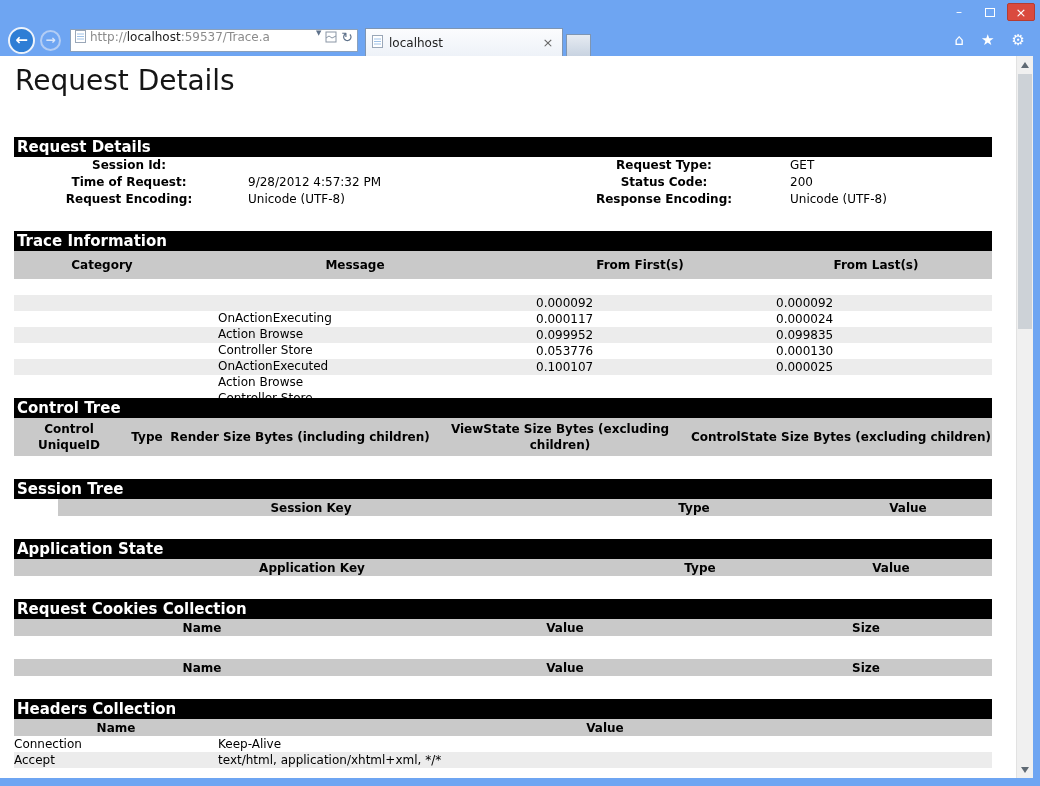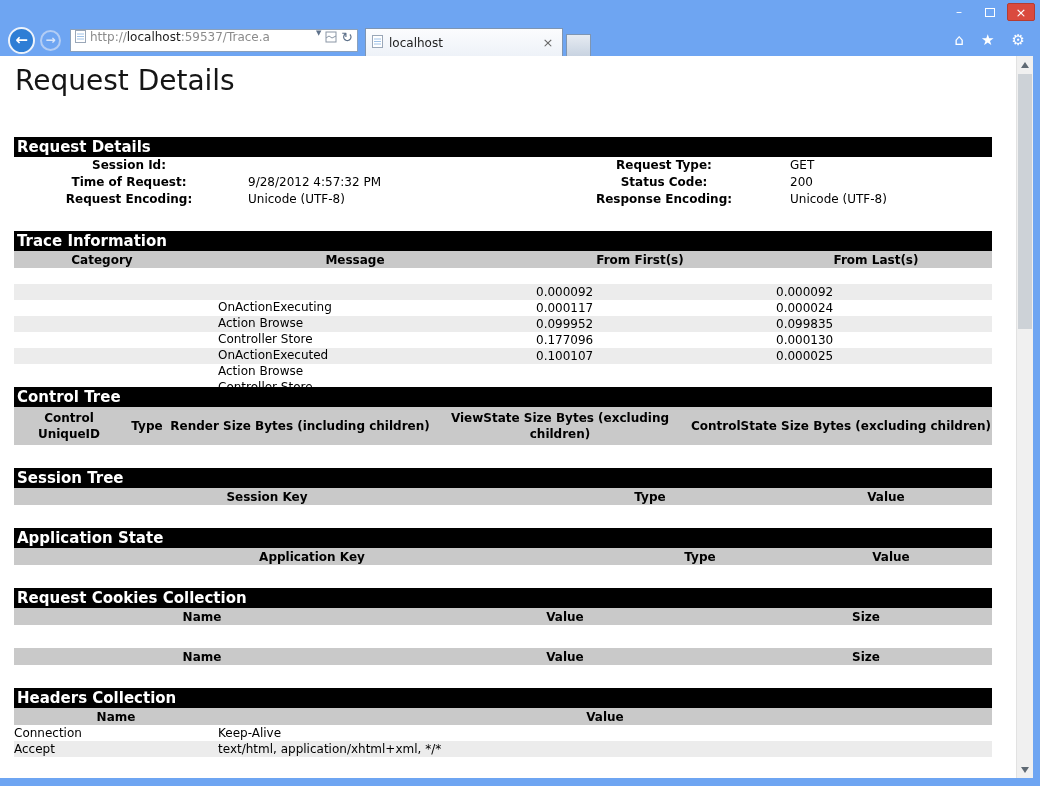--- a/index.html
+++ b/index.html
@@ -58,29 +58,29 @@
 .ghead span{text-align:center;line-height:16px;padding:1px 0;}
 .grow{display:grid;font-size:12px;line-height:16px;height:16px;white-space:nowrap;}
 .alt{background:#ececec;}
 
 .kv-grid{display:grid;grid-template-columns:230px 310px 220px 1fr;font-size:12px;line-height:17px;}
 .kv-label{font-weight:bold;text-align:center;}
 .kv-val1{padding-left:4px;}
 .kv-val2{padding-left:16px;}
 
 .trace-cols{grid-template-columns:176px 330px 240px 1fr;}
-.ghead.trace-cols{height:17px;}
+.ghead.trace-cols{height:28px;}
 .trace-cols .msg{padding-left:28px;margin-top:31px;}
 .trace-cols .num{padding-left:16px;}
 
 .ct-cols{grid-template-columns:110px 46px 260px 260px 1fr;}
 .ghead.ct-cols{padding:2px 0;}
 .ct-last{padding:0 14px;}
 
-.ss-cols{grid-template-columns:506px 260px 1fr;height:17px;}
+.ss-cols{grid-template-columns:506px 260px 1fr;height:17px;margin-left:44px;}
 .as-cols{grid-template-columns:596px 180px 1fr;height:17px;}
 .ck-cols{grid-template-columns:376px 350px 1fr;height:17px;}
 .hd-cols{grid-template-columns:204px 1fr;}
 .ghead.hd-cols{height:17px;}
 </style>
 </head>
 <body>
 
 <div>
 
@@ -192,21 +192,21 @@
         </div>
         <div class="grow trace-cols alt">
           <span></span>
           <span class="msg">OnActionExecuted</span>
           <span class="num">0.099952</span>
           <span class="num">0.099835</span>
         </div>
         <div class="grow trace-cols">
           <span></span>
           <span class="msg">Action Browse</span>
-          <span class="num">0.177096</span>
+          <span class="num">0.053776</span>
           <span class="num">0.000130</span>
         </div>
         <div class="grow trace-cols alt">
           <span></span>
           <span class="msg">Controller Store</span>
           <span class="num">0.100107</span>
           <span class="num">0.000025</span>
         </div>
       </div>
 

